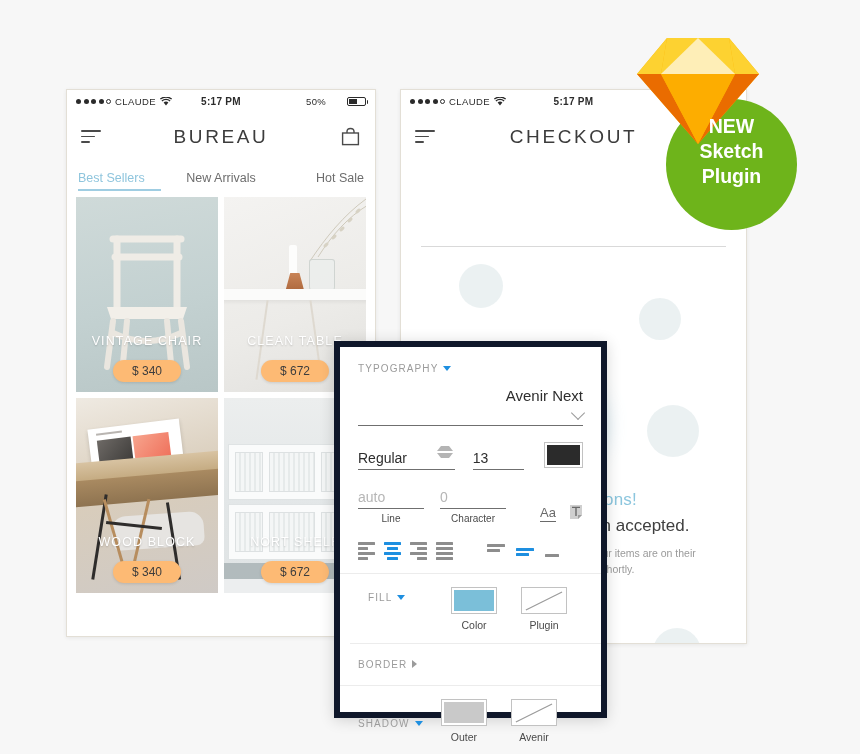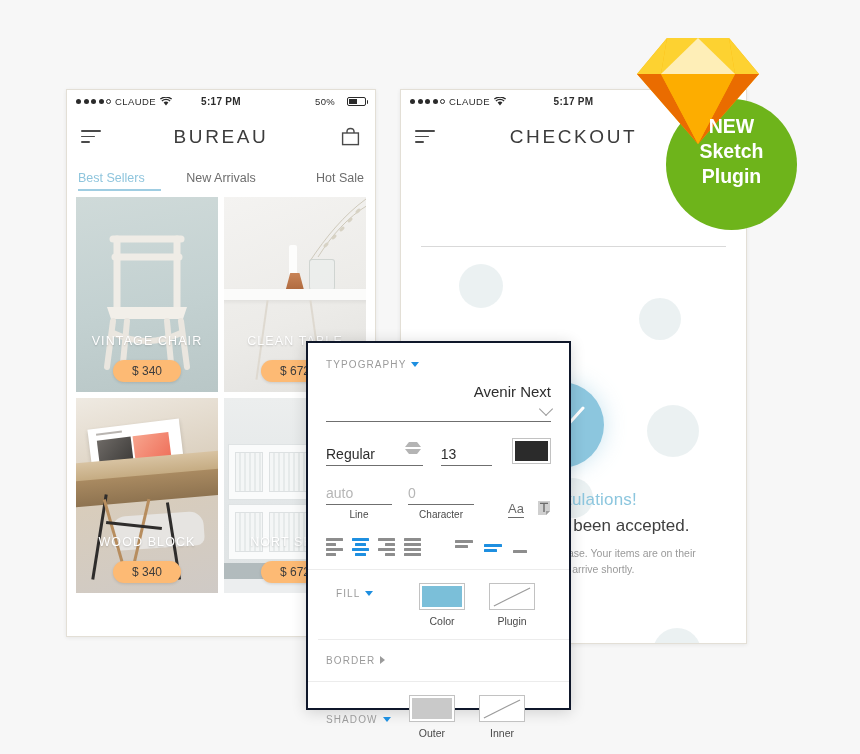--- a/index.html
+++ b/index.html
@@ -32,21 +32,21 @@
     position:relative;
   }
   .sb-left{display:flex;align-items:center;gap:4px;padding-left:9px;}
   .dots{display:flex;gap:2.5px;align-items:center;}
   .dots i{width:5px;height:5px;border-radius:50%;background:#2b2b2b;display:block;}
   .dots i.hollow{background:transparent;border:1px solid #2b2b2b;width:3px;height:3px;}
   .carrier{font-size:9.5px;letter-spacing:.4px;}
   .wifi{position:relative;width:11px;height:9px;display:inline-block;}
   .wifi svg{display:block;}
   .sb-time{position:absolute;left:0;right:0;text-align:center;font-size:10px;font-weight:bold;pointer-events:none;}
-  .sb-right{margin-left:auto;display:flex;align-items:center;gap:12px;padding-right:9px;}
+  .sb-right{margin-left:auto;display:flex;align-items:center;gap:21px;padding-right:9px;}
   .batt-pct{font-size:9.5px;}
   .batt{width:19px;height:9.5px;border:1px solid #2b2b2b;border-radius:2px;position:relative;padding:1px;box-sizing:border-box;}
   .batt::after{content:"";position:absolute;right:-3px;top:2.5px;width:1.5px;height:4px;background:#2b2b2b;border-radius:0 1px 1px 0;}
   .batt span{display:block;height:100%;background:#2b2b2b;}
 
   
   .navbar{height:47px;display:flex;align-items:center;padding:0 14px;position:relative;background:#fff;}
   .hamburger{width:20px;display:flex;flex-direction:column;gap:3.5px;cursor:pointer;}
   .hamburger b{display:block;height:1.7px;background:#4a4a4a;border-radius:1px;}
   .hamburger b:nth-child(1){width:100%;}
@@ -121,22 +121,22 @@
     position:absolute;left:117px;top:222px;width:86px;height:86px;border-radius:50%;
     background:#8cc6de;box-shadow:0 0 22px rgba(140,198,222,.45);
   }
   .check-circle svg{position:absolute;left:21px;top:24px;}
   .co-h1{position:absolute;left:0;right:0;top:330px;text-align:center;font-size:17px;color:#8cc6de;letter-spacing:.2px;}
   .co-h2{position:absolute;left:0;right:0;top:356px;text-align:center;font-size:17px;color:#3f3f3f;}
   .co-p{position:absolute;left:40px;right:40px;top:385px;text-align:center;font-size:10.5px;line-height:16px;color:#9a9a9a;}
 
   
   #inspector{
-    position:absolute;left:306px;top:341px;width:261px;height:365px;
-    background:#fff;border:2px solid #0f172a;
+    position:absolute;left:334px;top:341px;width:261px;height:365px;
+    background:#fff;border:6px solid #0f172a;
     box-shadow:0 2px 14px rgba(0,0,0,.16);
     font-size:11px;color:#3a3a3a;
     z-index:40;
   }
   .sec{border-bottom:1px solid #ececec;}
   .sec-head{
     display:flex;align-items:center;gap:5px;
     font-size:10px;letter-spacing:1.1px;color:#9b9b9b;
   }
   .caret-d{width:0;height:0;border-left:4px solid transparent;border-right:4px solid transparent;border-top:5px solid #1e8fe0;}
@@ -541,21 +541,21 @@
             <div class="inner" style="background:#c9c9c9"></div>
           </div>
         <div class="cap">Outer</div>
       </div>
       <div class="opt">
         <div class="box">
           <svg class="diag" viewBox="0 0 42 23" preserveAspectRatio="none">
               <line x1="2" y1="21" x2="40" y2="2" stroke="#9b9b9b" stroke-width="1.2"></line>
             </svg>
         </div>
-        <div class="cap">Inner</div>
+        <div class="cap">Avenir</div>
       </div>
     </div>
   </div>
 
   <div id="sketch-badge">
     <div class="badge-circle"></div>
     <svg class="diamond" width="122" height="115" viewBox="0 0 122 115">
       <polygon points="30,8 92,8 122,44 61,114 0,44" fill="#fdb300"></polygon>
       <polygon points="0,44 61,114 24,44" fill="#ea6c00"></polygon>
       <polygon points="122,44 61,114 98,44" fill="#ea6c00"></polygon>

